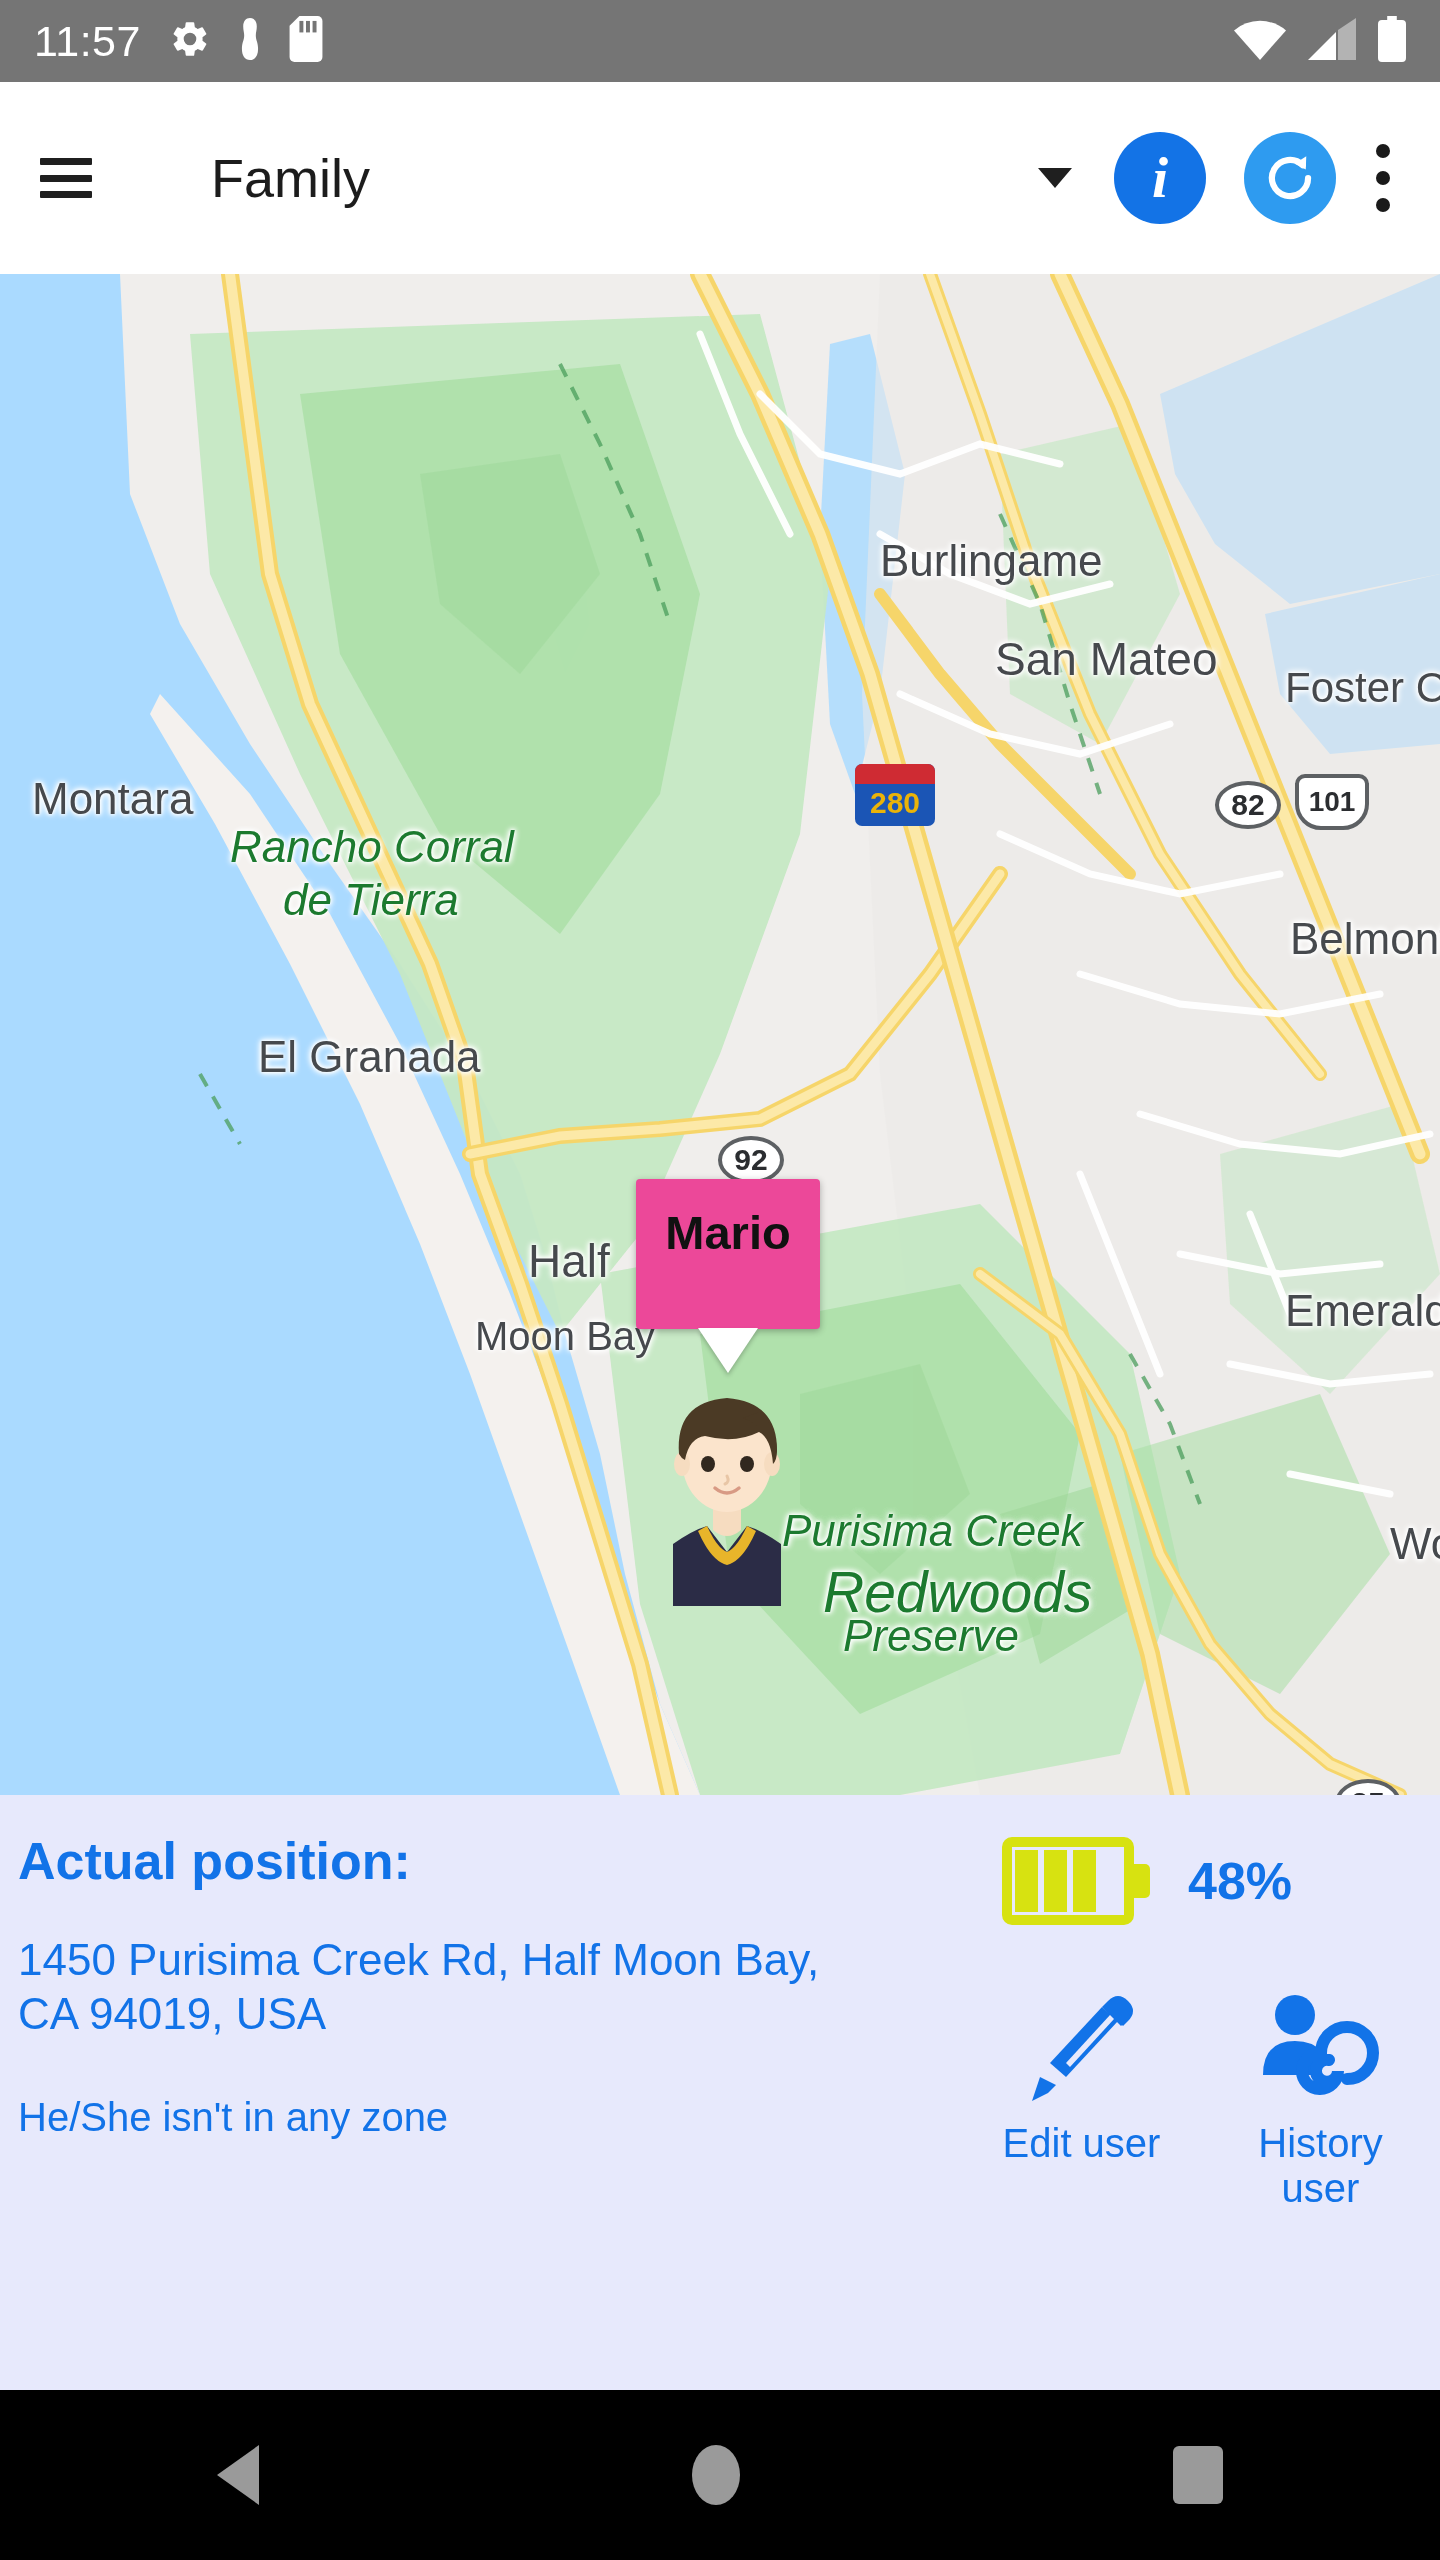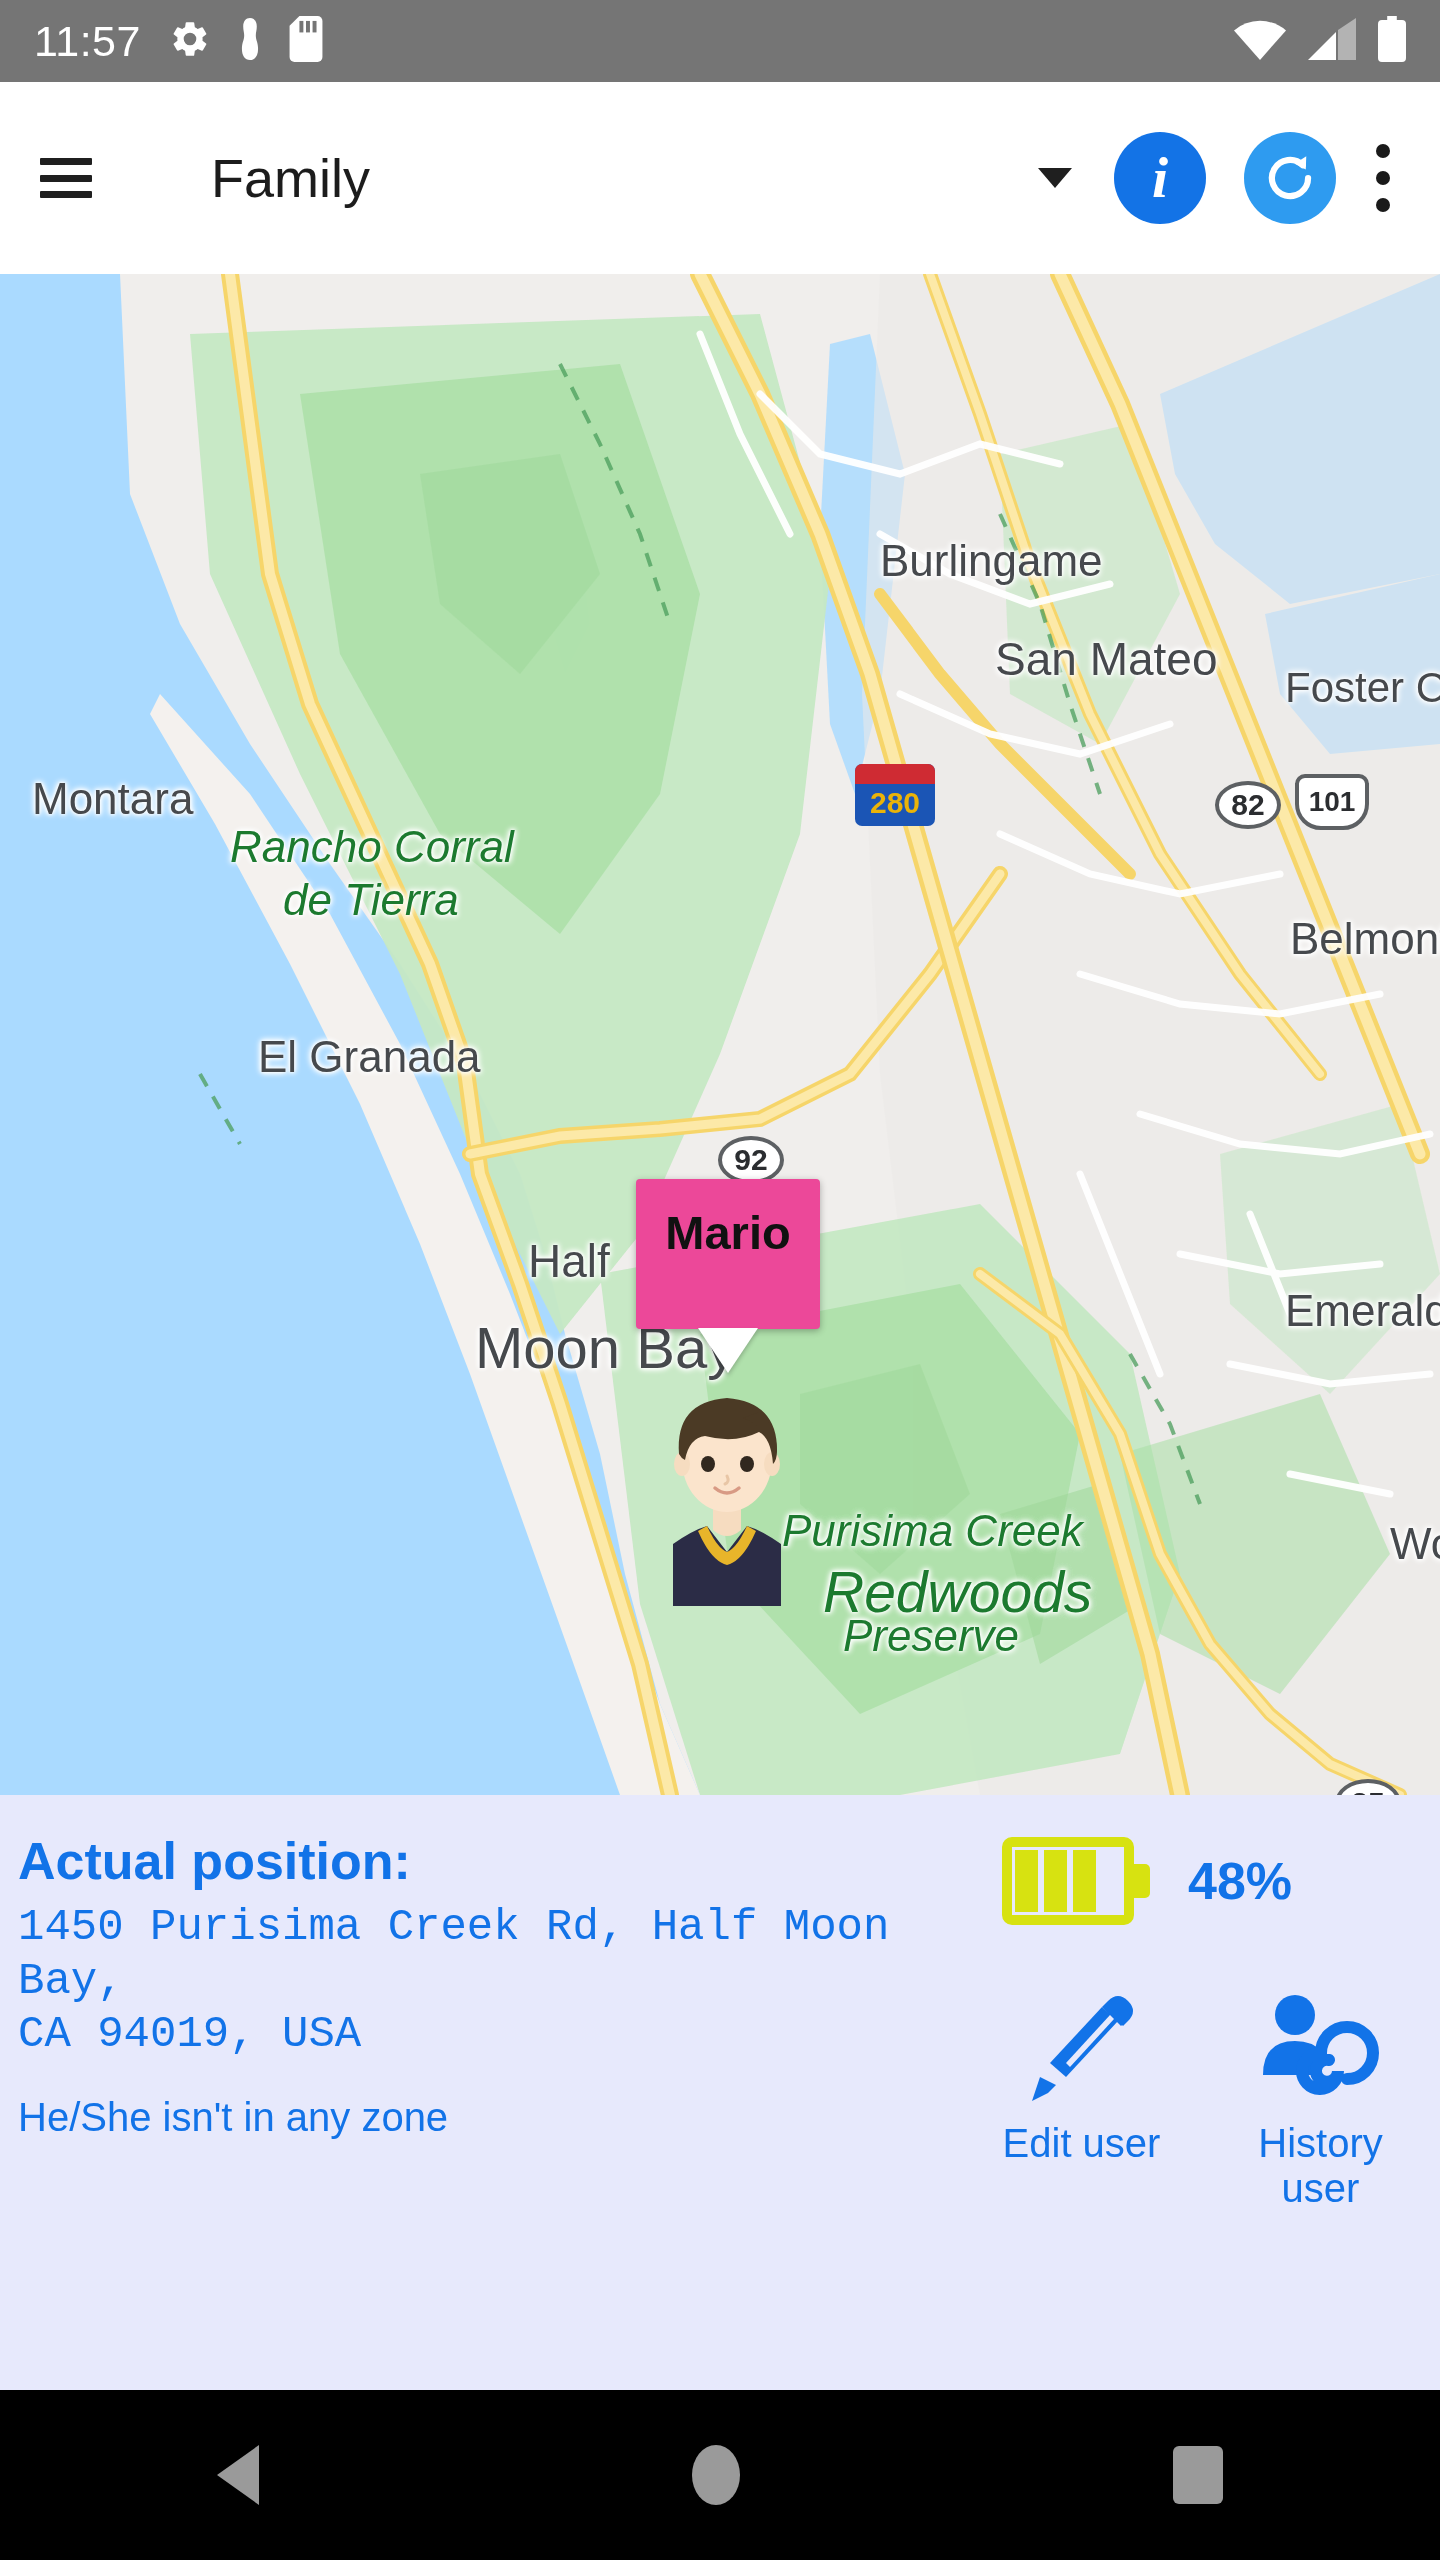--- a/index.html
+++ b/index.html
@@ -96,21 +96,21 @@
   }
   .avatar { width:154px; height:230px; margin:2px auto 0; position:relative; overflow:hidden; }
 
   
   .panel {
     position:absolute; left:0; top:1795px; width:1440px; height:595px;
     background:#e7e9fc;
   }
   .panel-left { position:absolute; left:18px; top:36px; width:940px; }
   .panel-title { color:#1273e8; font-size:52px; font-weight:bold; }
-  .panel-address { color:#1273e8; font-size:44px; line-height:1.22; margin-top:10px;font-family:Liberation Mono, monospace; }
+  .panel-address { color:#1273e8; font-size:44px; line-height:1.22; margin-top:42px; }
   .panel-zone { position:absolute; left:18px; top:300px; color:#1273e8; font-size:40px; }
 
   .panel-right { position:absolute; right:0; top:0; width:478px; height:595px; }
   .battery-row { position:absolute; left:0; top:42px; display:flex; align-items:center; }
   .batt-icon { width:148px; height:88px; position:relative; margin-left:40px; }
   .batt-body { position:absolute; left:0; top:0; width:132px; height:88px;
     border:10px solid #d7e211; border-radius:10px; }
   .batt-cap { position:absolute; right:0; top:27px; width:16px; height:34px;
     background:#d7e211; border-radius:0 5px 5px 0; }
   .batt-bars { position:absolute; left:13px; top:13px; display:flex; gap:6px; }
@@ -314,21 +314,21 @@
       <div class="map-label" style="left:880px; top:262px;  font-size:44px;">Burlingame</div>
       <div class="map-label" style="left:995px; top:358px;  font-size:46px;">San Mateo</div>
       <div class="map-label" style="left:1285px; top:390px; font-size:42px;">Foster C</div>
       <div class="map-label" style="left:32px;  top:500px;  font-size:44px;">Montara</div>
       <div class="map-label park" style="left:230px; top:548px; font-size:44px;">Rancho Corral</div>
       <div class="map-label park" style="left:283px; top:601px; font-size:44px;">de Tierra</div>
       <div class="map-label" style="left:1290px; top:640px; font-size:44px;">Belmont</div>
       <div class="map-label" style="left:258px; top:758px;  font-size:44px;">El Granada</div>
       <div class="map-label" style="left:1285px; top:1012px;font-size:44px;">Emerald</div>
       <div class="map-label" style="left:528px; top:960px;  font-size:46px;">Half</div>
-      <div class="map-label" style="left:475px; top:1040px; font-size:58px;">Moon Bay</div>
+      <div class="map-label" style="left:475px; top:1040px; font-size:40px;">Moon Bay</div>
       <div class="map-label park" style="left:782px; top:1232px;font-size:44px;">Purisima Creek</div>
       <div class="map-label park" style="left:823px; top:1285px;font-size:57px;">Redwoods</div>
       <div class="map-label park" style="left:843px; top:1337px;font-size:44px;">Preserve</div>
       <div class="map-label" style="left:1390px; top:1245px;font-size:44px;">Wo</div>
 
     </div>
 
     <div class="shield oval" style="left:718px; top:862px; width:66px; height:48px;">92</div>
     <div class="shield oval" style="left:1215px; top:507px; width:66px; height:48px;">82</div>
     <div class="shield us" style="left:1295px; top:500px; width:74px; height:56px;">101</div>

